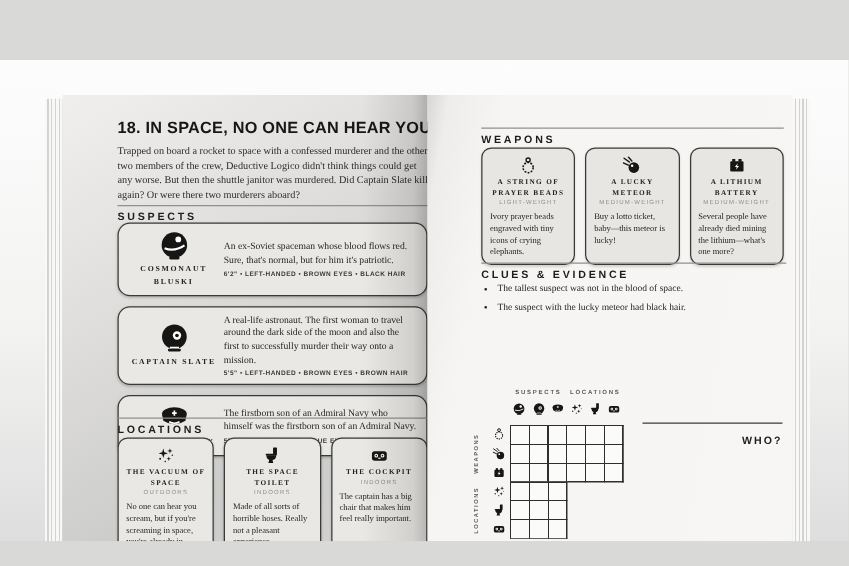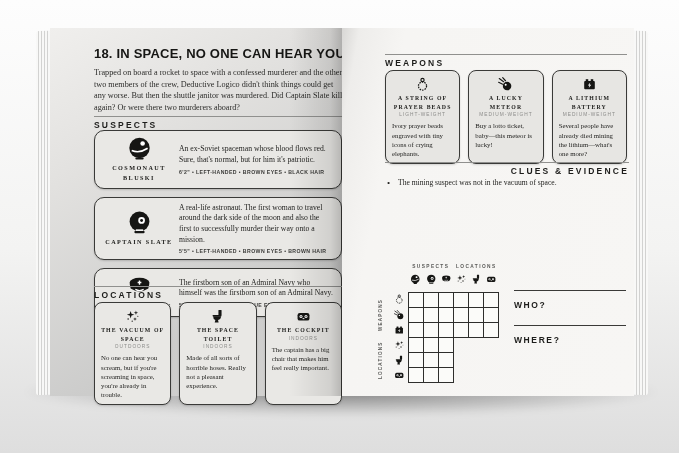--- a/index.html
+++ b/index.html
@@ -1,18 +1,18 @@
 <!DOCTYPE html>
 <html><head>
 <meta charset="utf-8">
 <style>
   html,body{margin:0;padding:0;background:#d9d9d8;}
-  .stage{position:relative;width:679px;height:453px;overflow:hidden;
+  .stage{position:relative;width:679px;height:385px;overflow:hidden;
     background:linear-gradient(180deg,#fdfdfd 0%,#f3f3f2 55%,#dedede 100%);
-    font-family:"Liberation Serif",serif;color:#242422;}
+    font-family:"Liberation Serif",serif;color:#242422;margin-top:48px;}
   .book-shadow{position:absolute;left:26px;top:386px;width:630px;height:30px;
     background:radial-gradient(ellipse at 50% 20%,rgba(0,0,0,.42),rgba(0,0,0,0) 72%);
     filter:blur(3px);}
   .book{position:absolute;left:36px;top:26px;width:612px;height:372px;}
   .edge{position:absolute;top:5px;width:14px;height:364px;
     background:repeating-linear-gradient(to right,#f8f8f7 0 2px,#d2d2d1 2px 3px);}
   .edge.left{left:0;border-radius:3px 0 0 3px;transform:skewY(-1.2deg);}
   .edge.right{right:0;border-radius:0 3px 3px 0;transform:skewY(1.2deg);}
   .page{position:absolute;top:2px;height:368px;width:292px;}
   .page-left{left:14px;background:linear-gradient(150deg,#f0efed 0%,#e2e1df 30%,#cccccb 72%,#d4d3d1 100%);}
@@ -71,21 +71,21 @@
   .vlabel{position:absolute;left:36px;width:10px;height:46px;writing-mode:vertical-rl;
     transform:rotate(180deg);text-align:center;font-family:"Liberation Sans",sans-serif;
     font-size:4.6px;font-weight:bold;letter-spacing:1.2px;color:#5a5a58;}
   .cells{position:absolute;background:
     repeating-linear-gradient(to right,#2e2e2c 0 1px,transparent 1px 15px),
     repeating-linear-gradient(to bottom,#2e2e2c 0 1px,transparent 1px 15px),#fbfbf9;}
   .cells.top{left:66px;top:264px;width:91px;height:46px;}
   .cells.bottom{left:66px;top:309px;width:46px;height:46px;}
 
   .answers{position:absolute;left:172px;top:262px;width:112px;}
-  .arow{border-top:1px solid #3a3a38;height:31px;text-align:left;padding-top:3px;}
+  .arow{border-top:1px solid #3a3a38;height:31px;text-align:right;padding-top:3px;}
   .arow span{font-family:"Liberation Sans",sans-serif;font-weight:bold;font-size:8.5px;
     letter-spacing:1.6px;color:#1d1d1b;}
 </style>
 </head>
 <body>
 
 <svg width="0" height="0" style="position:absolute" aria-hidden="true">
   <defs>
     <symbol id="i-magnifier" viewBox="0 0 24 24">
         <circle cx="10" cy="10" r="6" fill="none" stroke="currentColor" stroke-width="2.4"></circle>
@@ -261,24 +261,25 @@
         <div class="tile">
           <span class="icon"><svg width="16" height="16">
                 <use href="#i-battery"></use>
               </svg></span>
           <div class="tname">A LITHIUM BATTERY</div>
           <div class="ttype">MEDIUM-WEIGHT</div>
           <div class="tdesc">Several people have already died mining the lithium—what's one more?</div>
         </div>
       </div>
 
-      <div class="sec" style="left:43px;top:134px;width:244px;text-align:right;">CLUES &amp; EVIDENCE</div>
+      <div class="sec" style="left:43px;top:134px;width:244px;">CLUES &amp; EVIDENCE</div>
 
       <div class="clues">
-        <div class="clue">The mining suspect was not in the vacuum of space.</div>
+        <div class="clue">The tallest suspect was not in the blood of space.</div>
+        <div class="clue">The suspect with the lucky meteor had black hair.</div>
       </div>
 
       <div class="colgroups">
         <span>SUSPECTS</span>
         <span>LOCATIONS</span>
       </div>
       <div class="colicons">
         <span class="gi icon">
             <svg width="10.5" height="10.5">
               <use href="#i-cosmonaut"></use>
@@ -345,17 +346,16 @@
               <use href="#i-cockpit"></use>
             </svg>
           </span>
       </div>
 
       <div class="cells top"></div>
       <div class="cells bottom"></div>
 
       <div class="answers">
         <div class="arow"><span>WHO?</span></div>
-        <div class="arow"><span>WHERE?</span></div>
       </div>
     </div>
   </div>
 </div>
 
 </body></html>

